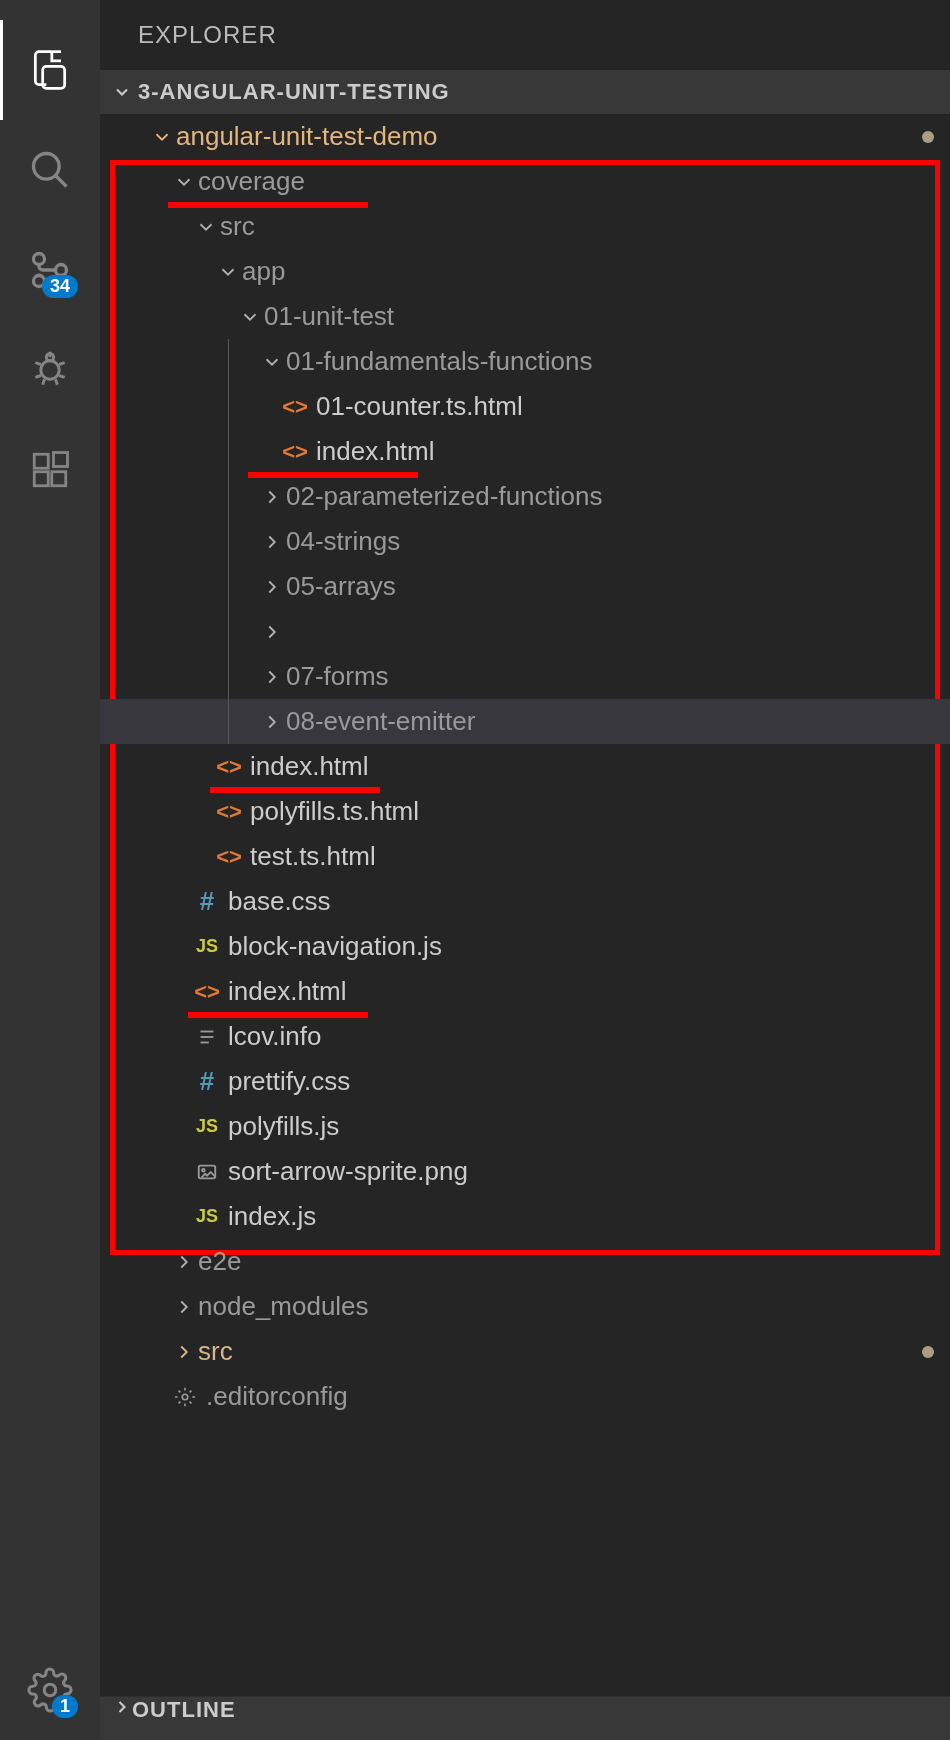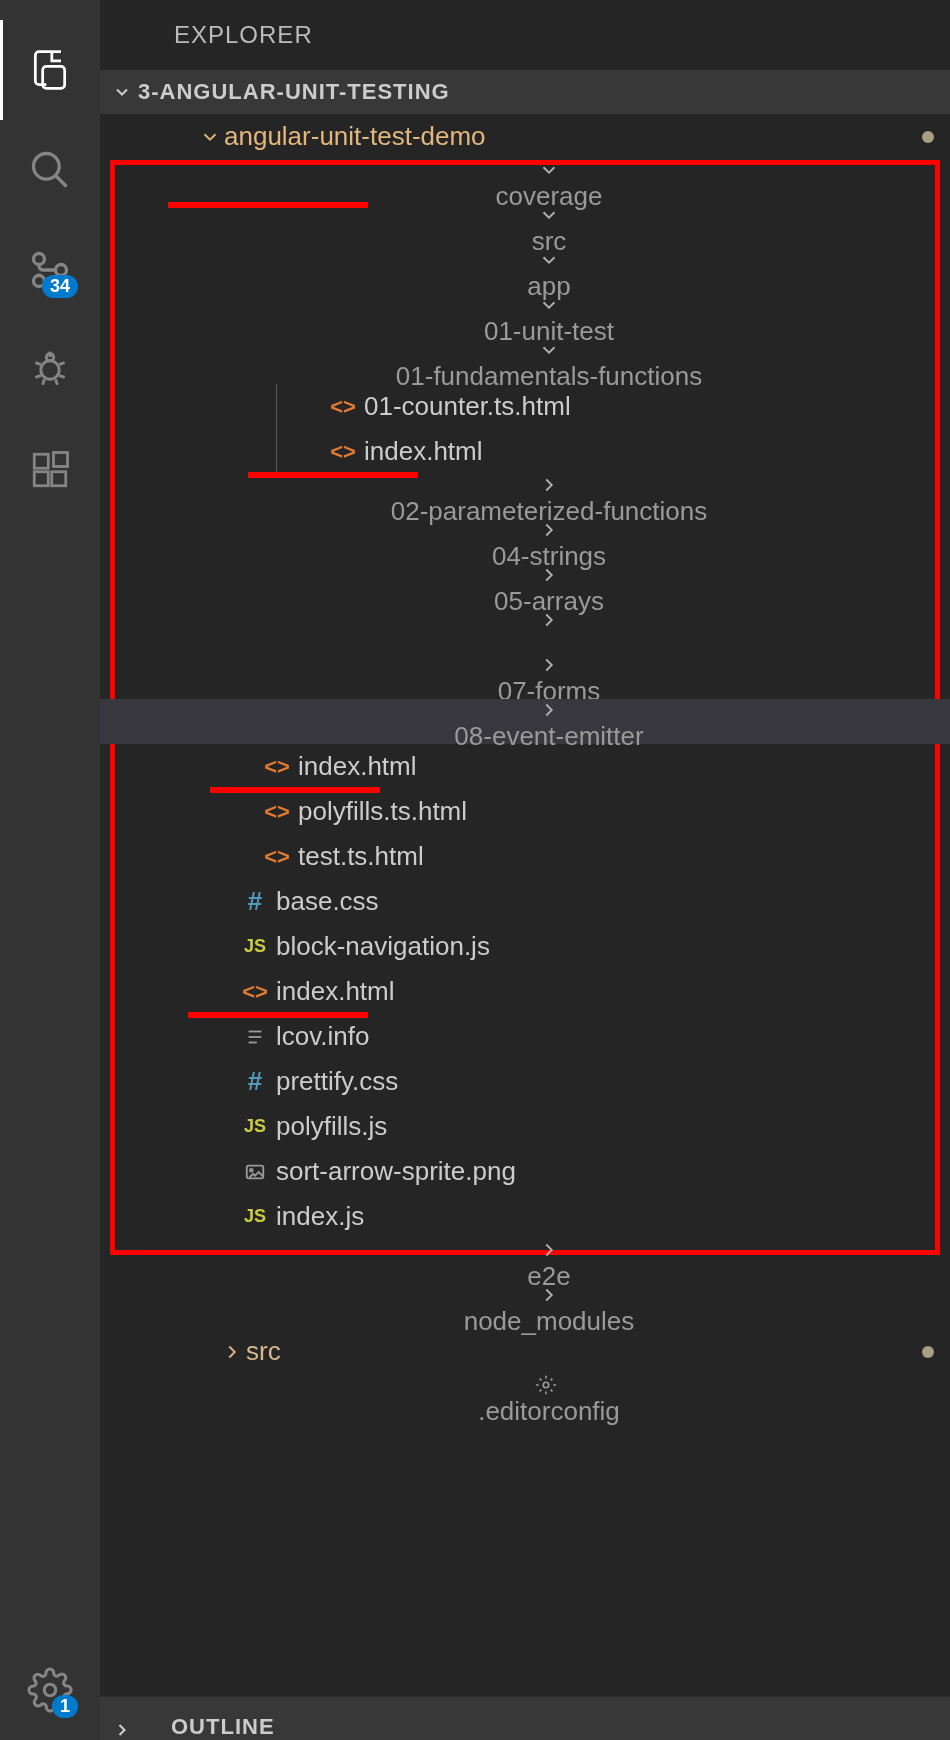--- a/index.html
+++ b/index.html
@@ -64,21 +64,20 @@
 .sidebar-title {
   height: 70px;
   display: flex;
   align-items: center;
   padding-left: 38px;
   font-size: 24px;
   font-weight: 400;
   letter-spacing: 1px;
   color: #bbbbbb;
   background: #252526;
-  margin-left: 36px;
 }
 .section-header {
   height: 44px;
   display: flex;
   align-items: center;
   padding-left: 12px;
   font-size: 22px;
   font-weight: 800;
   letter-spacing: 1px;
   color: #cccccc;
@@ -89,24 +88,23 @@
 .tree { flex: 1; overflow: hidden; position: relative; }
 .tree-row {
   height: 45px;
   display: flex;
   align-items: center;
   font-size: 26px;
   color: #cccccc;
   cursor: pointer;
   white-space: nowrap;
   position: relative;
-  padding-left: 48px;
 }
 .tree-row.selected { background: #37373d; }
-.tree-row.dim { color: #9a9a9a; flex-direction: column; }
+.tree-row.dim { color: #9a9a9a; }
 .tree-row.accent { color: #e2b67d; }
 .tree-row.accent2 { color: #d6b88a; }
 .tree-row .chev { width: 28px; display: inline-flex; justify-content: center; color: #cccccc; }
 .tree-row .icon { width: 30px; display: inline-flex; justify-content: center; margin-right: 6px; }
 .tree-row .label { }
 .dot-modified {
   position: absolute;
   right: 16px;
   width: 12px;
   height: 12px;
@@ -134,29 +132,28 @@
 }
 .red-underline {
   position: absolute;
   height: 6px;
   background: #ff0000;
   pointer-events: none;
 }
 .outline-header {
   height: 44px;
   display: flex;
-  align-items: flex-end;
+  align-items: flex-start;
   padding-left: 12px;
   font-size: 22px;
   font-weight: 800;
   letter-spacing: 1px;
   color: #cccccc;
   background: #383838;
   border-top: 1px solid #2d2d2d;
-  gap: 39px;
 }
 svg { display: block; }
 </style>
 </head>
 <body>
 
 <div class="activity-bar">
   <div class="activity-item active">
     <span class="activity-icon">
       <svg width="44" height="44" viewBox="0 0 24 24" fill="none" stroke="currentColor" stroke-width="1.5">

